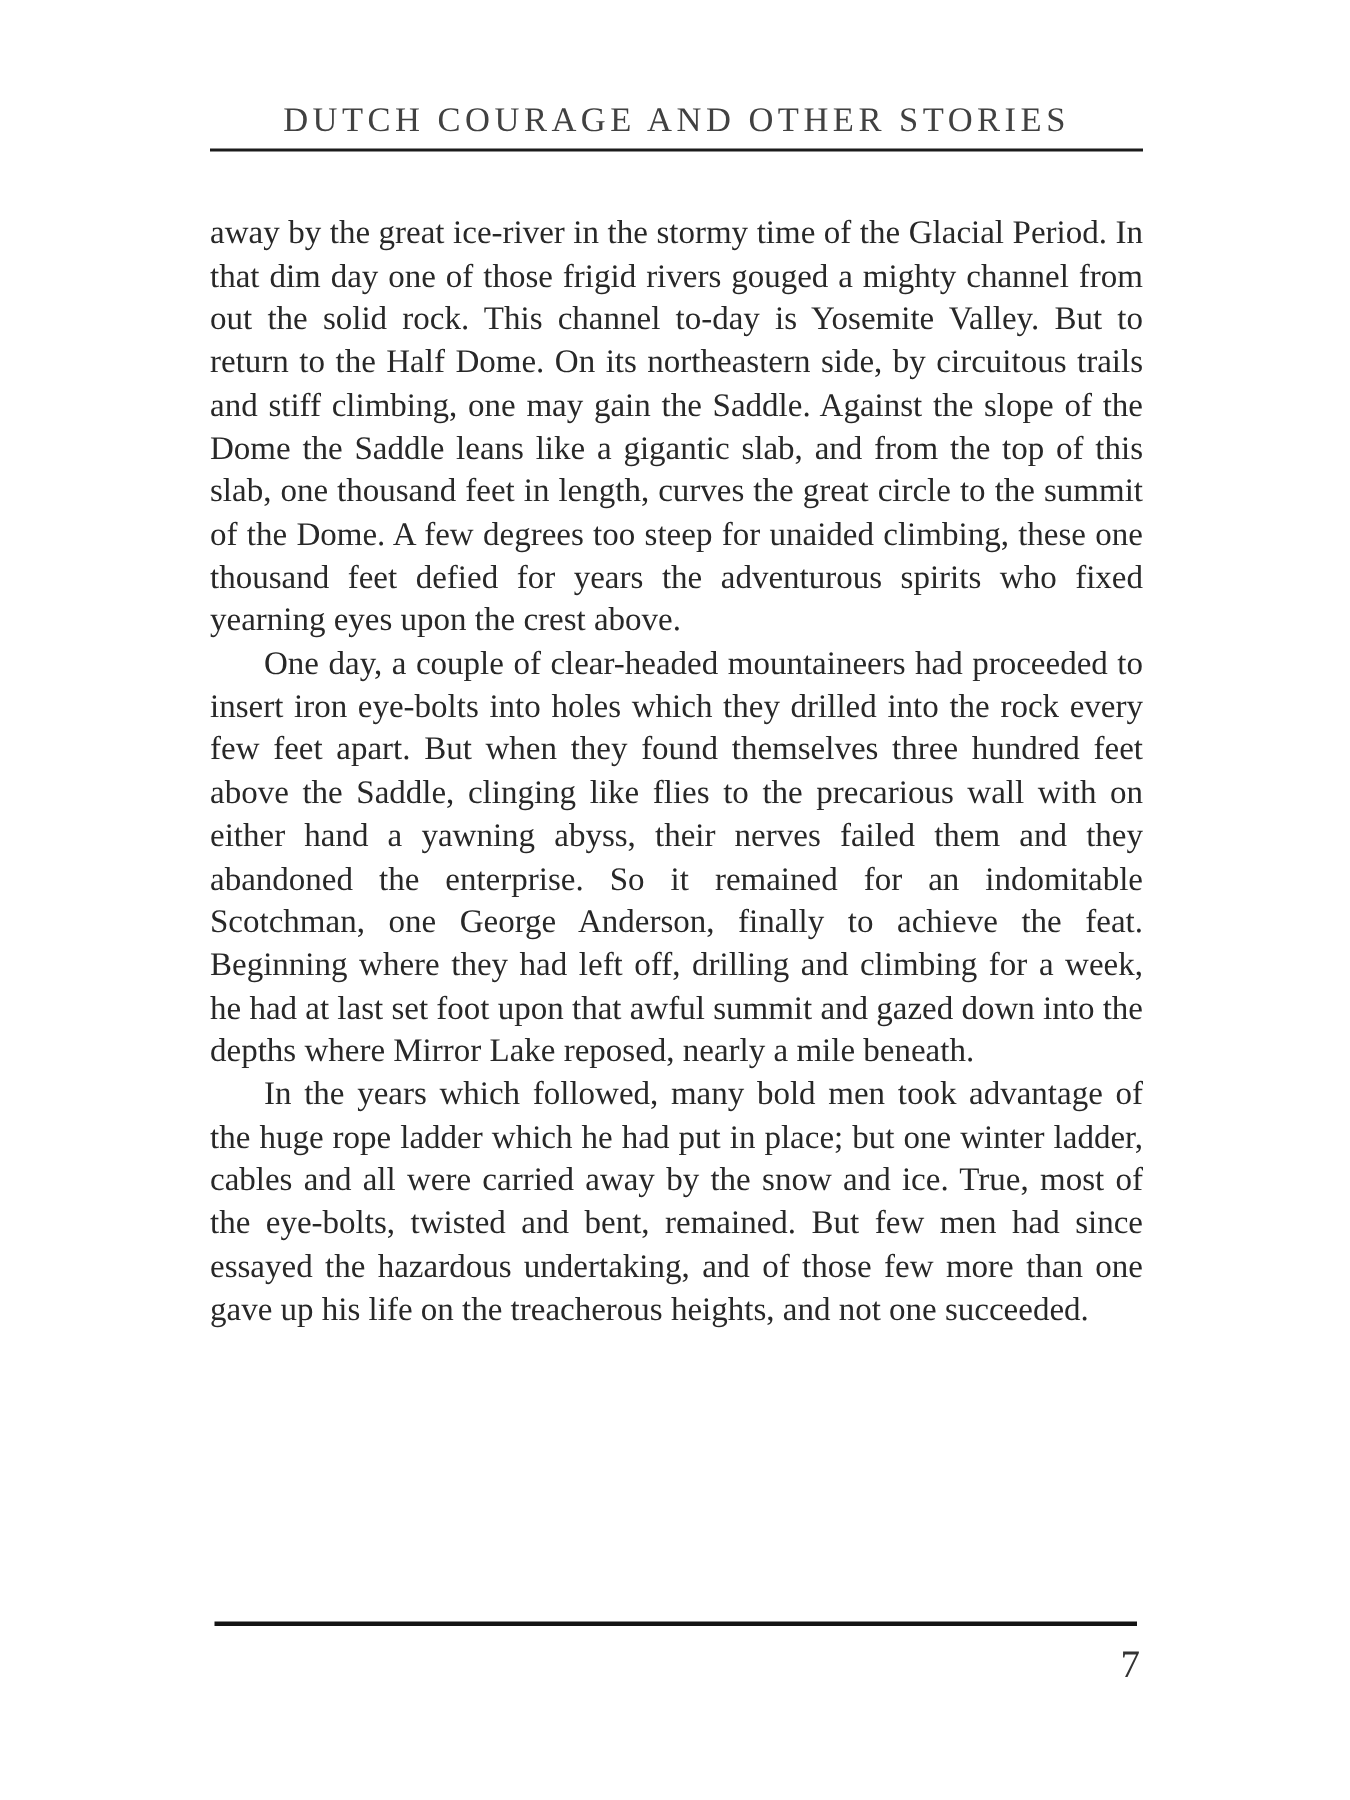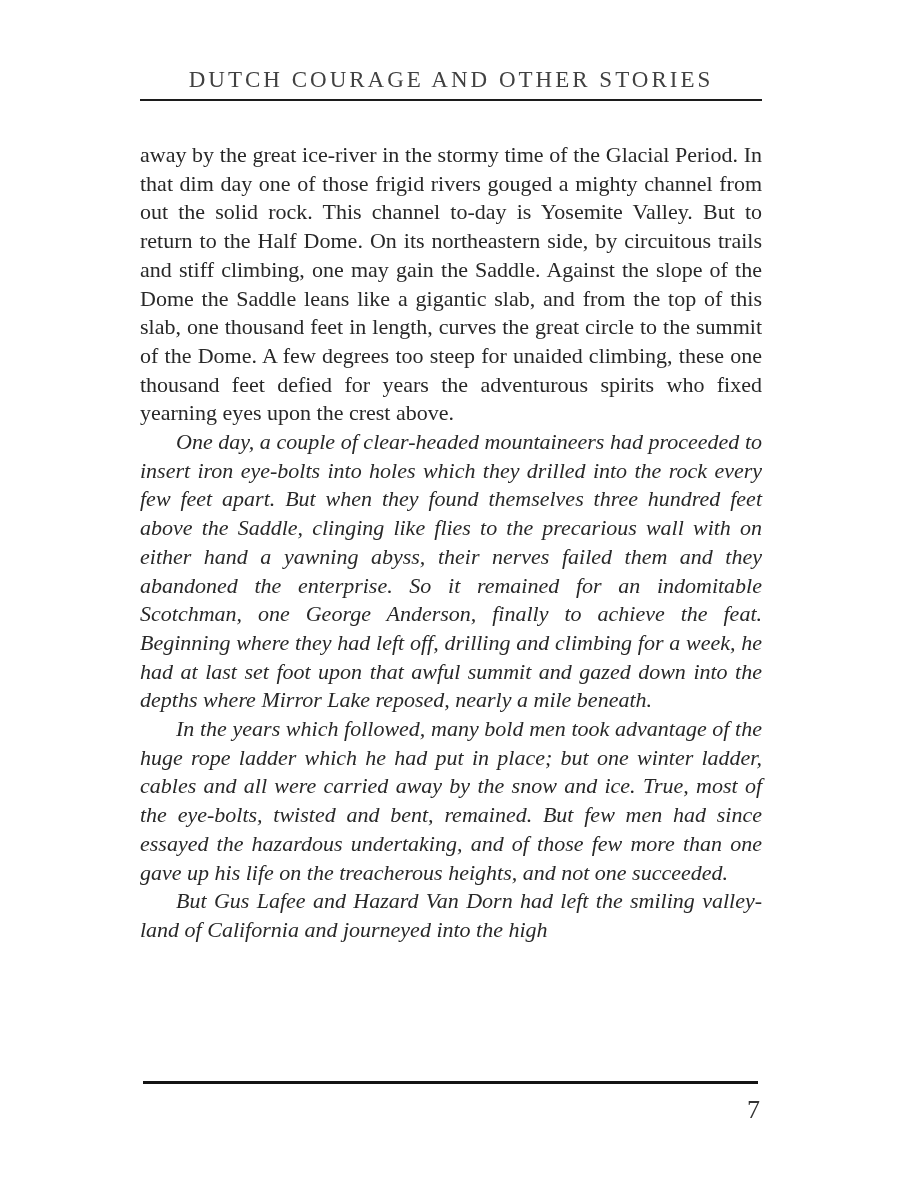--- a/index.html
+++ b/index.html
@@ -46,21 +46,20 @@
     line-height: 28.7px;
     color: #282828;
     text-align: justify;
   }
   .body-text p {
     margin: 0;
     padding: 0;
   }
   .body-text p.indented {
     text-indent: 36px;
-    font-style: italic;
   }
   .footer-rule {
     position: absolute;
     top: 1081px;
     left: 143px;
     width: 615px;
     height: 0;
     border-top: 3px solid #141414;
   }
   .page-number {
@@ -80,20 +79,19 @@
 <div class="book-page">
 
   <div class="running-header">DUTCH COURAGE AND OTHER STORIES</div>
 
   <div class="header-rule"></div>
 
   <div class="body-text">
     <p>away by the great ice-river in the stormy time of the Glacial Period. In that dim day one of those frigid rivers gouged a mighty channel from out the solid rock. This channel to-day is Yosemite Valley. But to return to the Half Dome. On its northeastern side, by circuitous trails and stiff climbing, one may gain the Saddle. Against the slope of the Dome the Saddle leans like a gigantic slab, and from the top of this slab, one thousand feet in length, curves the great circle to the summit of the Dome. A few degrees too steep for unaided climbing, these one thousand feet defied for years the adventurous spirits who fixed yearning eyes upon the crest above.</p>
     <p class="indented">One day, a couple of clear-headed mountaineers had proceeded to insert iron eye-bolts into holes which they drilled into the rock every few feet apart. But when they found themselves three hundred feet above the Saddle, clinging like flies to the precarious wall with on either hand a yawning abyss, their nerves failed them and they abandoned the enterprise. So it remained for an indomitable Scotchman, one George Anderson, finally to achieve the feat. Beginning where they had left off, drilling and climbing for a week, he had at last set foot upon that awful summit and gazed down into the depths where Mirror Lake reposed, nearly a mile beneath.</p>
     <p class="indented">In the years which followed, many bold men took advantage of the huge rope ladder which he had put in place; but one winter ladder, cables and all were carried away by the snow and ice. True, most of the eye-bolts, twisted and bent, remained. But few men had since essayed the hazardous undertaking, and of those few more than one gave up his life on the treacherous heights, and not one succeeded.</p>
-    <p class="indented">But Gus Lafee and Hazard Van Dorn had left the smiling valley-land of California and journeyed into the high</p>
   </div>
 
   <div class="footer-rule"></div>
 
   <div class="page-number">7</div>
 
 </div>
 
 </body></html>

